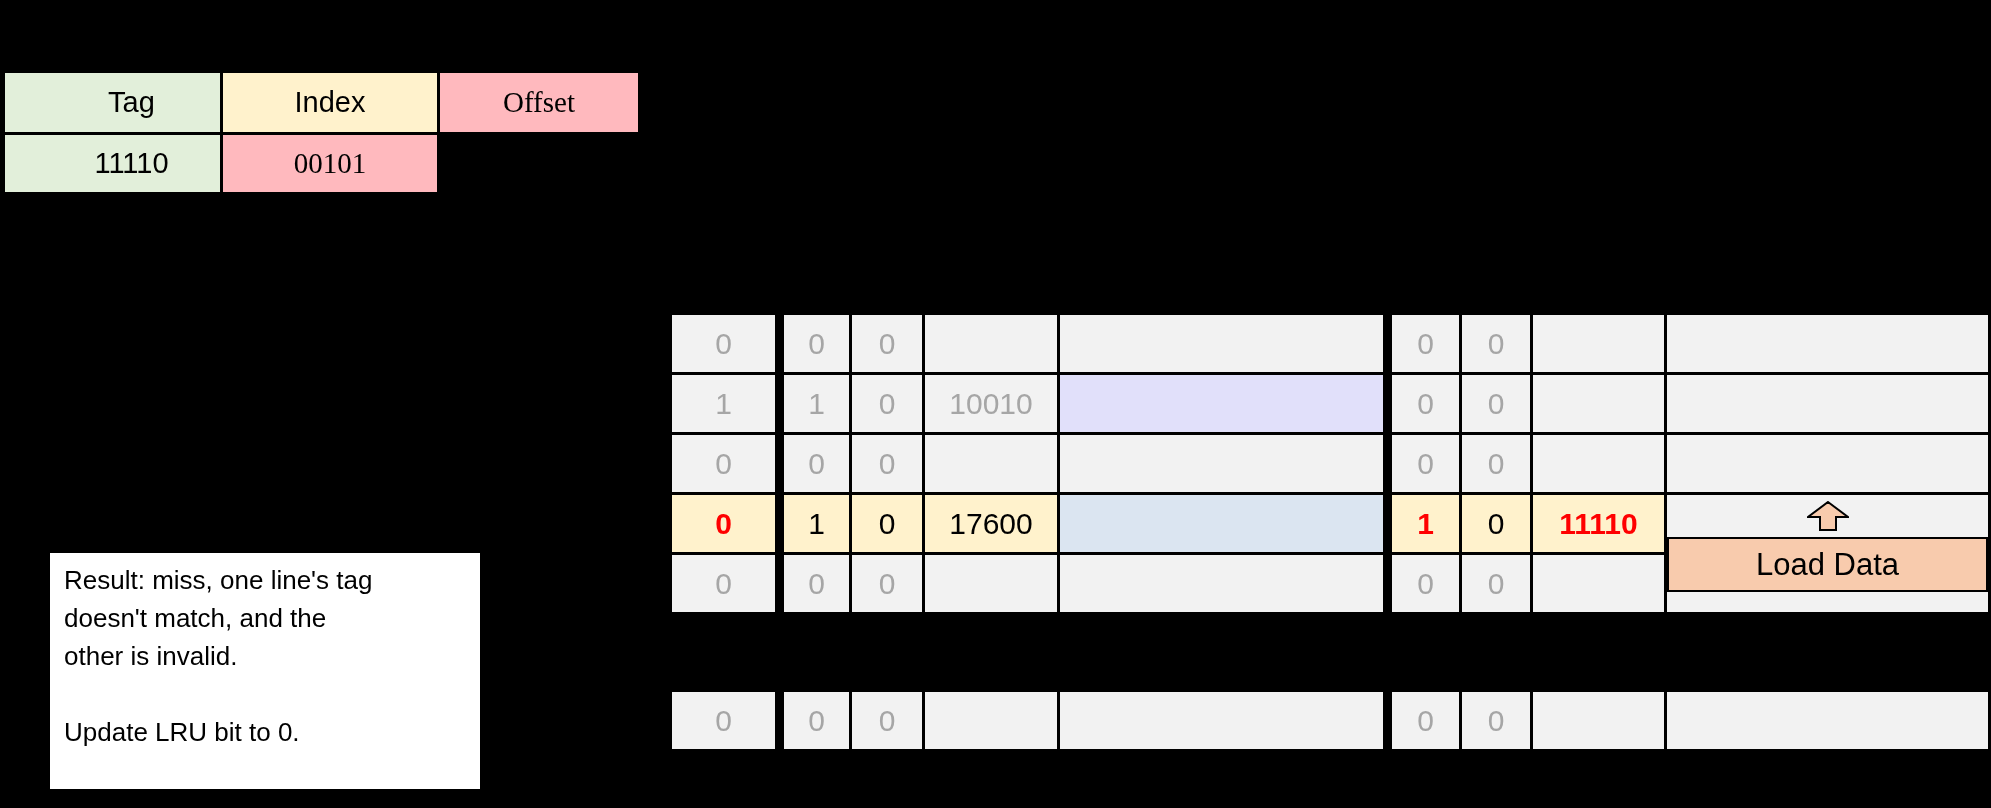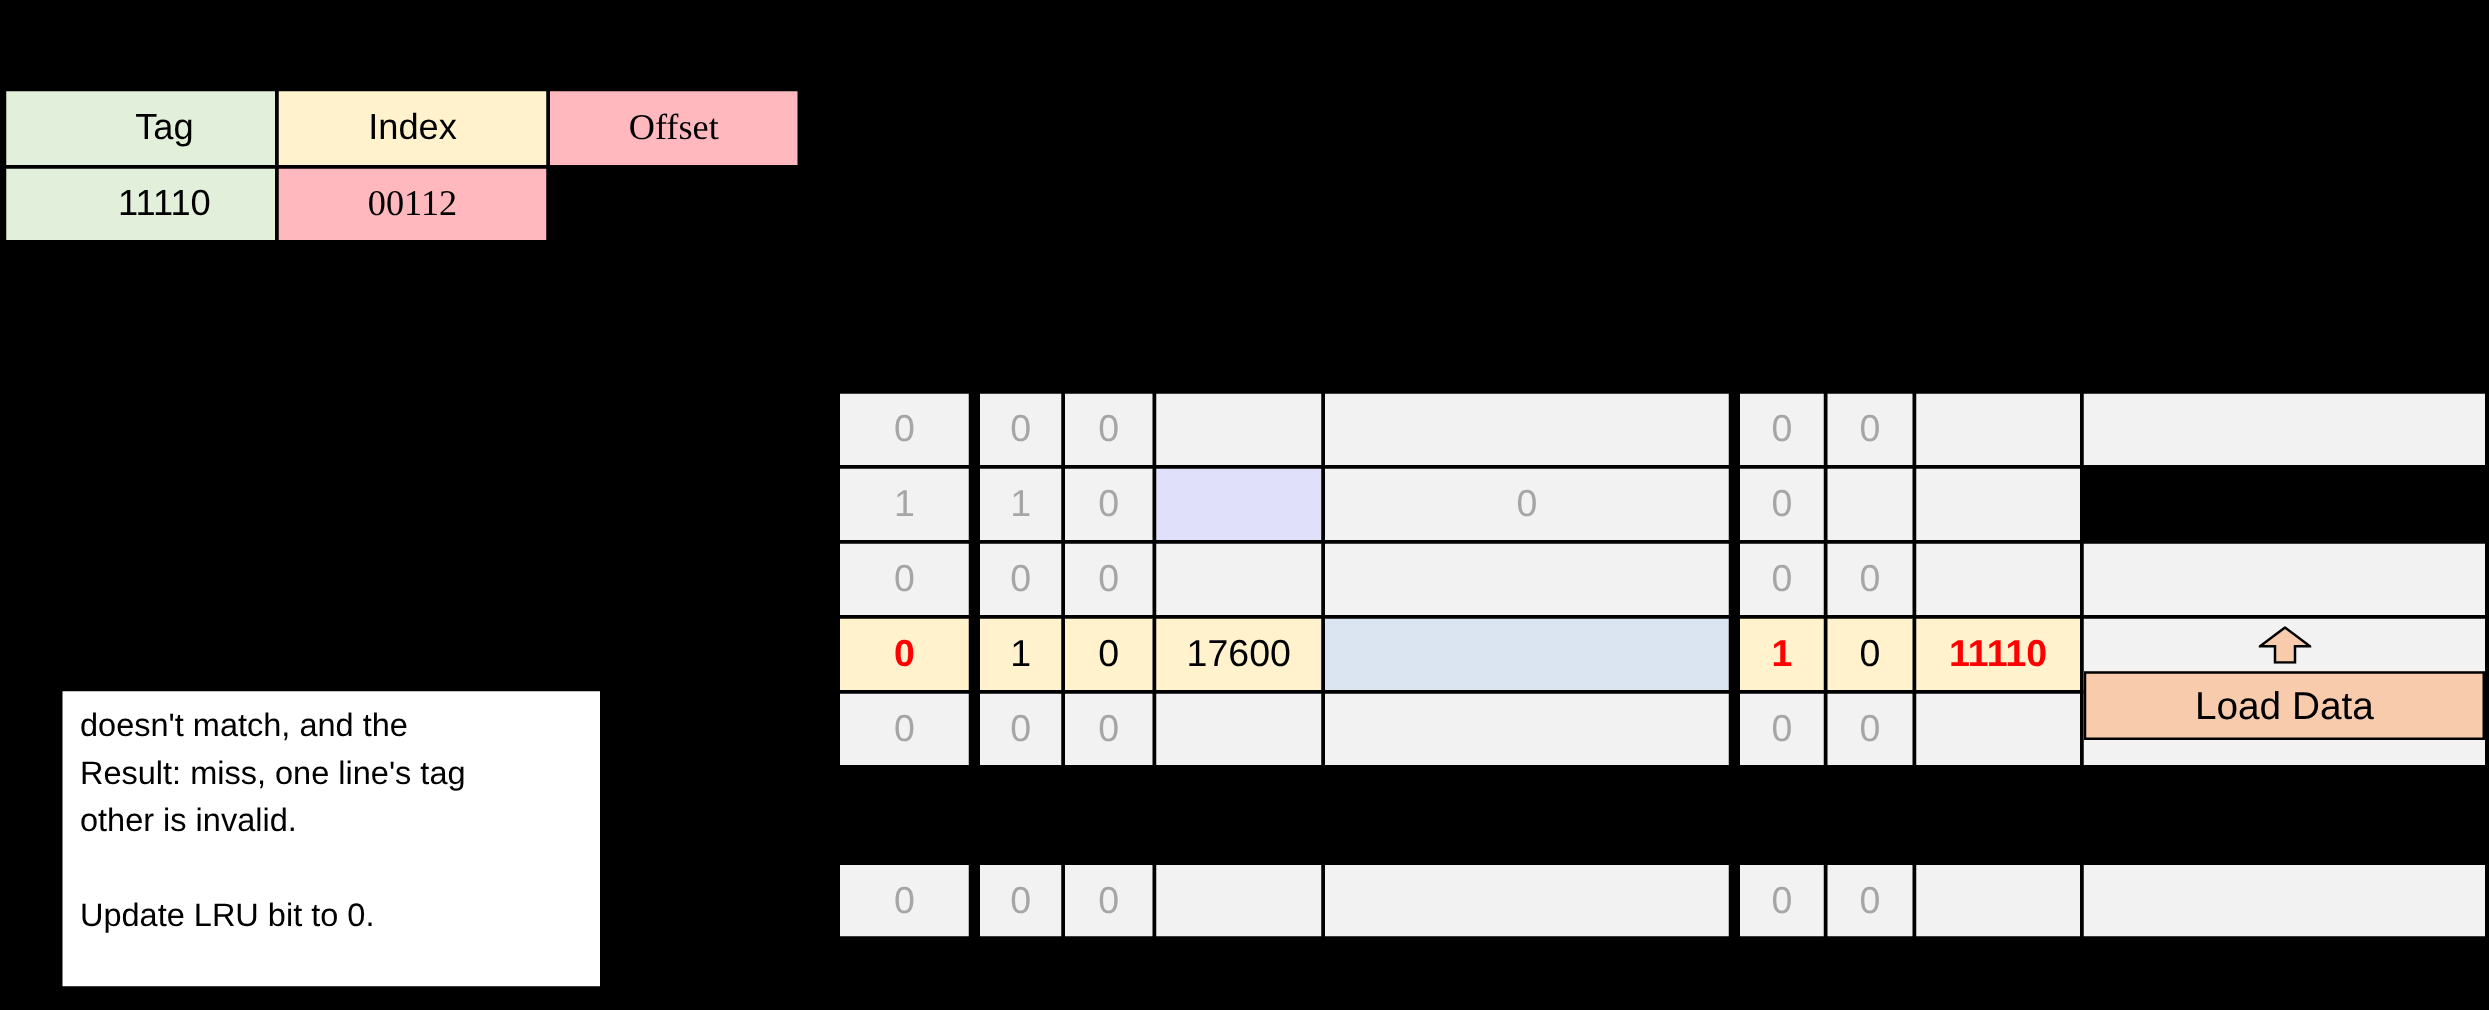--- a/index.html
+++ b/index.html
@@ -77,21 +77,21 @@
 <body>
 
 <div class="addr-table">
   <div class="addr-row">
     <div class="addr-cell bg-green">Tag</div>
     <div class="addr-cell bg-yellow">Index</div>
     <div class="addr-cell bg-pink">Offset</div>
   </div>
   <div class="addr-row values">
     <div class="addr-cell bg-green">11110</div>
-    <div class="addr-cell bg-pink">00112</div>
+    <div class="addr-cell bg-pink">00101</div>
   </div>
 </div>
 
 <div class="cache-table">
 
   <div class="row">
     <div class="cell">0</div>
     <div class="cell">0</div>
     <div class="cell">0</div>
     <div class="cell"></div>
@@ -99,20 +99,21 @@
     <div class="cell">0</div>
     <div class="cell">0</div>
     <div class="cell"></div>
     <div class="cell"></div>
   </div>
 
   <div class="row">
     <div class="cell">1</div>
     <div class="cell">1</div>
     <div class="cell">0</div>
+    <div class="cell">10010</div>
     <div class="cell lav"></div>
     <div class="cell">0</div>
     <div class="cell">0</div>
     <div class="cell"></div>
     <div class="cell"></div>
   </div>
 
   <div class="row">
     <div class="cell">0</div>
     <div class="cell">0</div>
@@ -165,18 +166,18 @@
     <div class="cell">0</div>
     <div class="cell">0</div>
     <div class="cell"></div>
     <div class="cell"></div>
   </div>
 </div>
 
 <div class="load-data">Load Data</div>
 
 <div class="note">
+  <div class="note-line">Result: miss, one line's tag</div>
   <div class="note-line">doesn't match, and the</div>
-  <div class="note-line">Result: miss, one line's tag</div>
   <div class="note-line">other is invalid.</div>
   <div class="note-line"></div>
   <div class="note-line">Update LRU bit to 0.</div>
 </div>
 
 </body></html>

